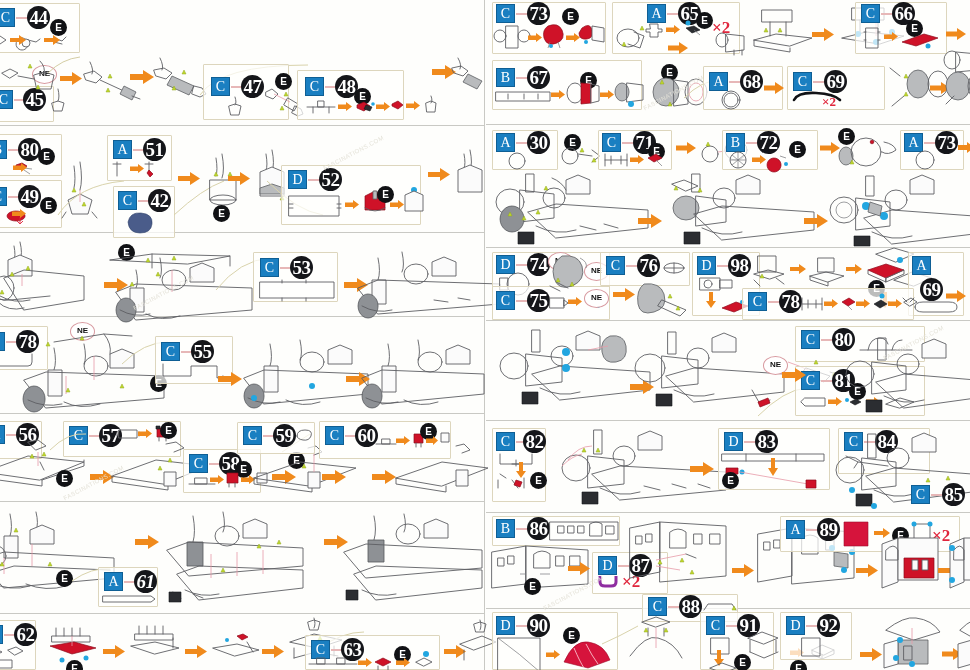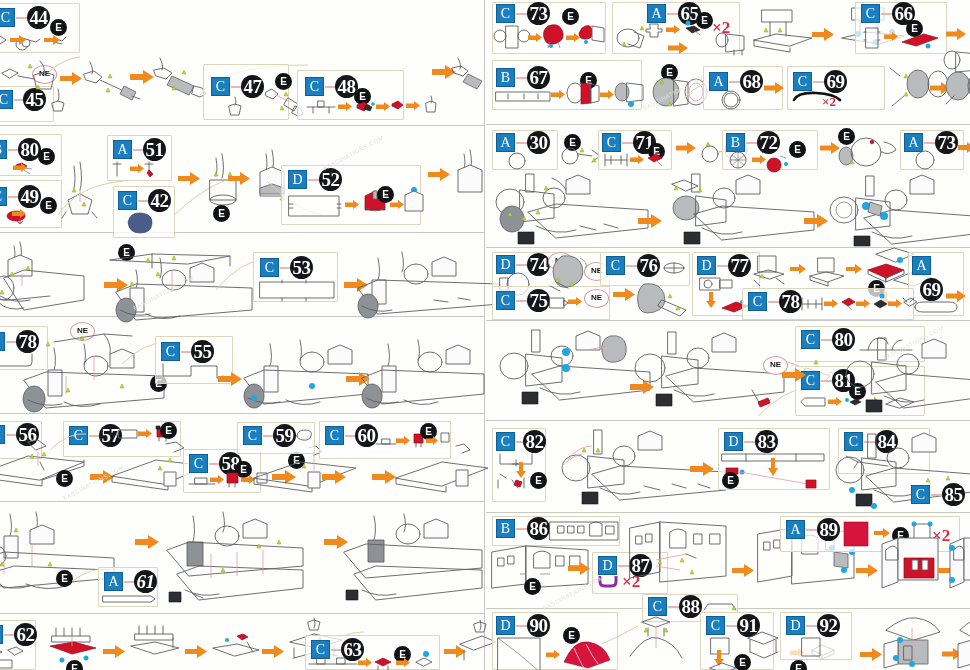--- a/index.html
+++ b/index.html
@@ -1456,21 +1456,21 @@
       <path class="fillg" d="M6 6 q16 -2 20 10 q4 14 -10 18 q-14 4 -16 -8 q-2 -14 6 -20z"></path>
       <path class="lw" d="M24 22 l24 10 -6 6 -22 -10z"></path>
       <polygon class="tri" points="30,20 34,20 32,16"></polygon>
       <polygon class="tri" points="38,32 42,32 40,28"></polygon>
     </svg>
   </div>
 
   <div class="panel" style="left:692px;top:252px;width:68px;height:64px;"></div>
   <div class="lbadge" style="left:697px;top:256px;">D</div>
   <div class="lline" style="left:717px;top:265px;width:13px;"></div>
-  <div class="nbub n2" style="left:728px;top:254px;">77</div>
+  <div class="nbub n2" style="left:728px;top:254px;">98</div>
   <div class="draw" style="left:696px;top:274px;">
     <svg width="40" height="20" viewBox="0 0 40 20">
       <path class="lw" d="M4 4 h20 v12 h-20z M24 6 h12 v8 h-12z"></path>
       <circle class="lw" cx="12" cy="10" r="4"></circle>
     </svg>
   </div>
   <span class="arw" style="left:706px;top:292px;">
     <svg width="10" height="16">
         <path fill="#f08a1c" d="M3 0h4v9h3l-5 7-5-7h3z"></path>
       </svg>

